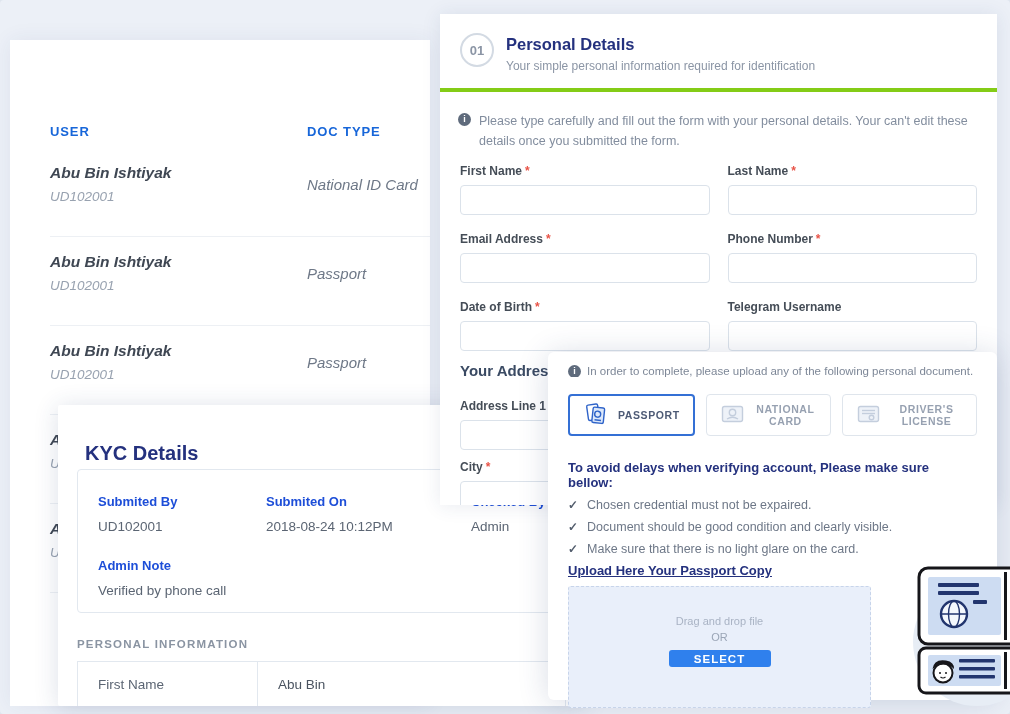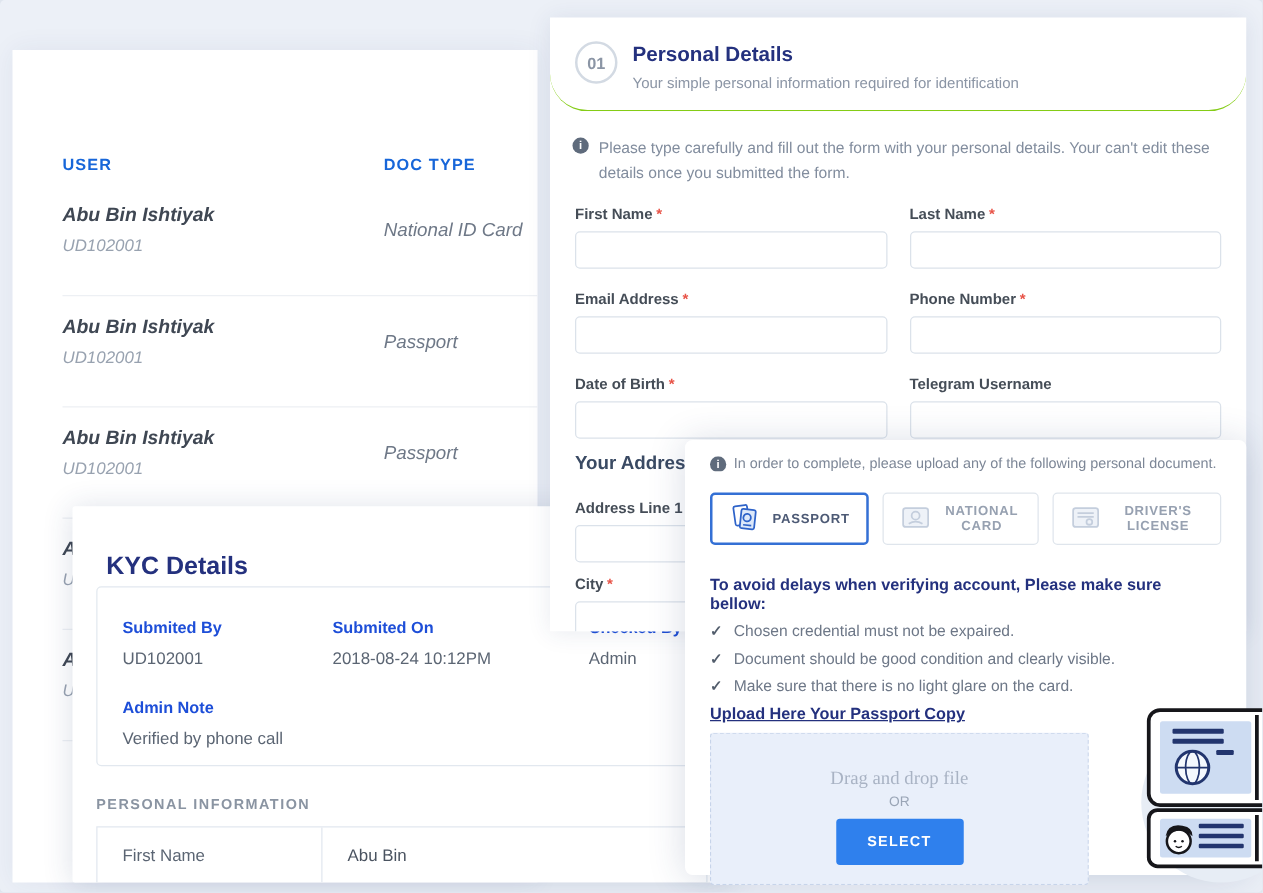--- a/index.html
+++ b/index.html
@@ -13,21 +13,21 @@
   .kl-head{position:absolute;left:40px;right:0;top:84px;font-size:13px;font-weight:bold;color:var(--column-blue,#1766d9);letter-spacing:.9px;}
   .kl-head .c2{position:absolute;left:257px;}
   .kl-rows{position:absolute;left:40px;right:0;top:108px;}
   .kl-row{position:relative;height:88px;border-bottom:1px solid #edf0f4;cursor:pointer;font-style:italic;}
   .kl-name{position:absolute;left:0;top:16px;font-size:15.5px;font-weight:bold;color:#3f4753;}
   .kl-id{position:absolute;left:0;top:41px;font-size:13.5px;color:#98a2b0;}
   .kl-doc{position:absolute;left:257px;top:28px;font-size:15px;color:#6e7887;}
 
   
   .personal-details{left:440px;top:14px;width:557px;height:491px;z-index:3;box-shadow:0 1px 18px rgba(40,60,110,.10);overflow:hidden;}
-  .pd-header{position:relative;height:74px;border-bottom:1px solid #84cc16;border-radius:30px;}
+  .pd-header{position:relative;height:74px;border-bottom:4px solid #84cc16;}
   .pd-step{position:absolute;left:20px;top:19px;width:34px;height:34px;border:2px solid #d3dae3;border-radius:50%;
            color:#8b95a5;font-size:13px;font-weight:bold;display:flex;align-items:center;justify-content:center;box-sizing:border-box;}
   .pd-title{position:absolute;left:66px;top:21px;font-size:16.5px;font-weight:bold;color:var(--navy,#24317e);}
   .pd-sub{position:absolute;left:66px;top:45px;font-size:12px;color:#8b95a5;}
   .pd-note{margin:19px 18px 0;font-size:12.5px;color:#828d9e;line-height:1.6;position:relative;padding-left:21px;width:515px;}
   .info-icon{position:absolute;left:0;top:2px;width:13px;height:13px;border-radius:50%;background:#5f6b7c;color:#fff;
              font-size:9px;font-weight:bold;text-align:center;line-height:13px;}
   .info-icon::before{content:"i";}
   .pd-form{position:absolute;left:20px;right:20px;top:150px;}
   .pd-grid{display:grid;grid-template-columns:1fr 1fr;column-gap:18px;}
@@ -64,23 +64,23 @@
            background:#fff;font-size:10.5px;font-weight:bold;letter-spacing:.6px;color:#97a1b1;cursor:pointer;
            box-sizing:border-box;font-family:inherit;}
   .doc-btn.active{border:2px solid var(--active-border-blue,#3470d5);color:#4d5a75;}
   .notice-title{margin-top:24px;font-size:13px;font-weight:bold;color:var(--navy,#24317e);}
   .checklist{margin-top:7px;}
   .check-item{margin-top:8px;font-size:12.5px;color:#6d7787;display:flex;align-items:center;gap:9px;line-height:14px;}
   .check-icon::before{content:"\2713";color:#525d6c;font-size:12px;font-weight:bold;}
   .upload-label{margin-top:7px;font-size:13px;font-weight:bold;color:var(--navy,#24317e);text-decoration:underline;}
   .dropzone{margin-top:8px;width:303px;height:122px;background:#e9effa;border:1px dashed #c7d4ea;border-radius:3px;
             text-align:center;box-sizing:border-box;padding-top:28px;cursor:pointer;}
-  .dz-line1{font-size:15px;color:#a9b3c4;font-family:Liberation Serif, serif;}
+  .dz-line1{font-size:11px;color:#a9b3c4;}
   .dz-or{font-size:11px;color:#9aa5b6;margin-top:4px;}
-  .select-btn{margin-top:7px;width:102px;height:37px;background:var(--select-blue,#2f80ed);color:#fff;font-size:11.5px;
+  .select-btn{margin-top:7px;width:102px;height:17px;background:var(--select-blue,#2f80ed);color:#fff;font-size:11.5px;
               font-weight:bold;letter-spacing:1px;border:none;border-radius:3px;cursor:pointer;font-family:inherit;}
 
   .illustration{position:absolute;left:893px;top:553px;z-index:5;}
 </style>
 </head>
 <body>
 
 <div class="stage">
 
   <section class="card kyc-list">

